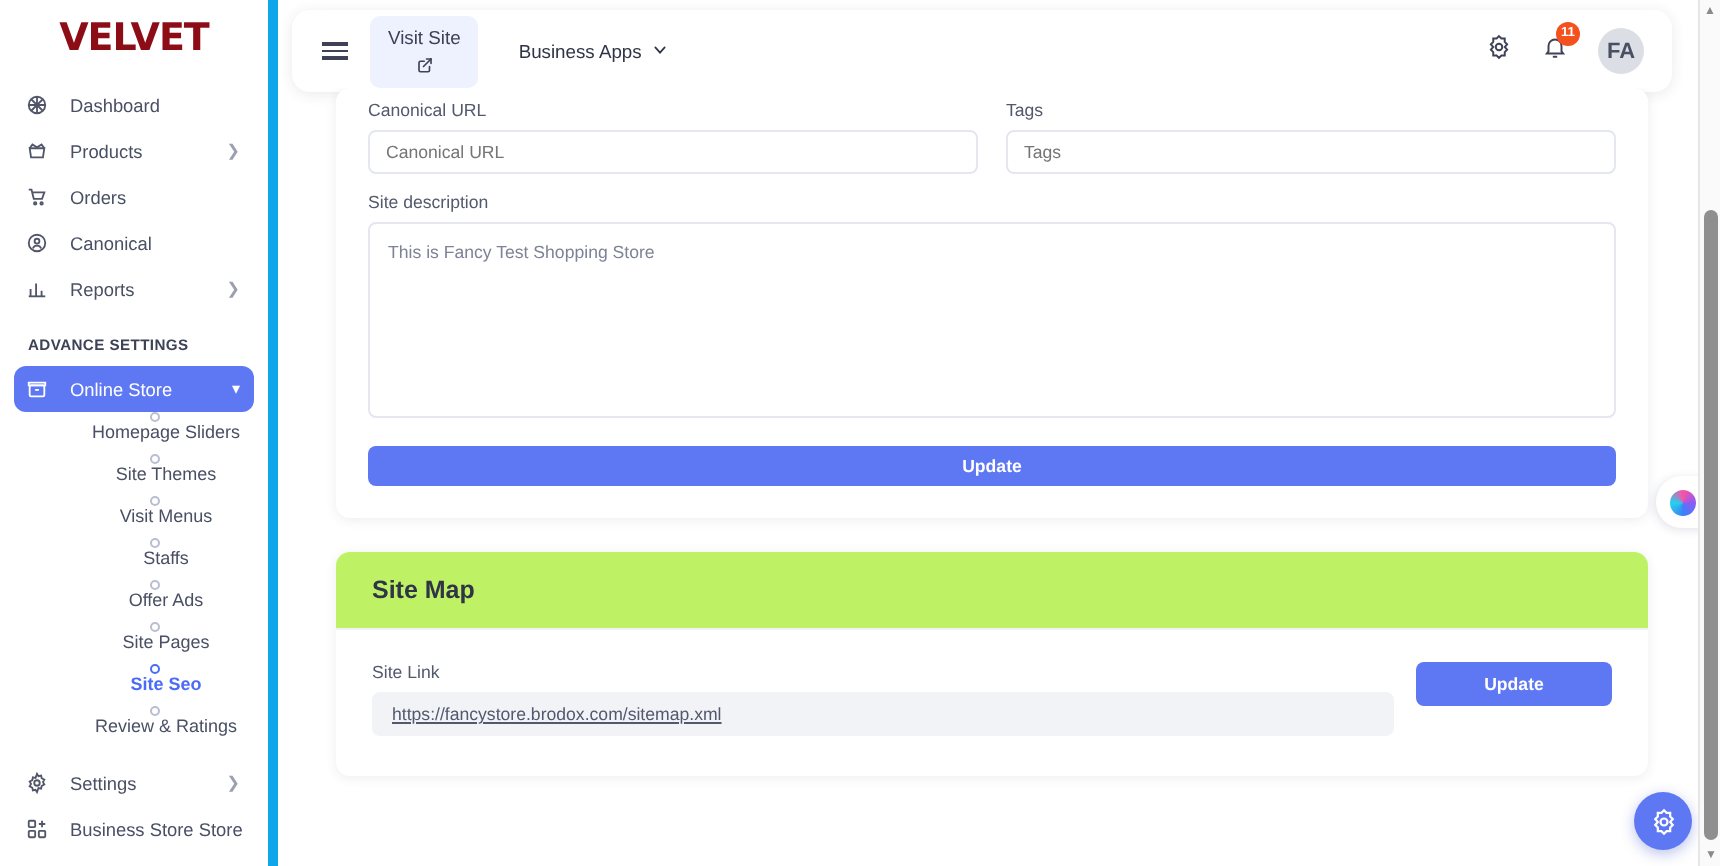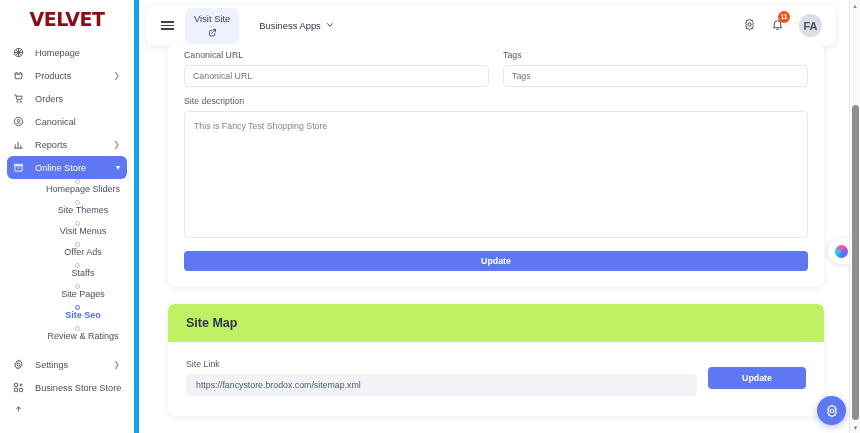--- a/index.html
+++ b/index.html
@@ -114,21 +114,21 @@
   .flabel { font-size:8.8px; color:#53596d; margin-bottom:5px; display:block; }
   .finput {
     width:100%; height:22px;
     border:1px solid #e4e7ef; border-radius:4px;
     background:#fff; font-size:8.8px; color:#9298ab;
     padding: 0 8px;
     font-family:"Liberation Sans", sans-serif;
     outline:none;
   }
   .ftextarea {
-    width:100%; height:127px; resize:none;
+    width:100%; height:98px; resize:none;
     border:1px solid #e4e7ef; border-radius:4px;
     background:#fff; font-size:8.8px; color:#7d8396;
     padding: 8px 9px; line-height:1.4;
     font-family:"Liberation Sans", sans-serif;
     outline:none;
   }
   .mt9 { margin-top: 9px; }
   .btn-update {
     width:100%; height:20px; margin-top:9px;
     background:#5e77f3; color:#ffffff;
@@ -137,27 +137,27 @@
     font-family:"Liberation Sans", sans-serif;
   }
 
   .card-head {
     background:#bef264; border-bottom:1px solid #f0f2f6;
     border-radius:7px 7px 0 0;
     padding: 12px 18px;
   }
   .card-head h2 { font-size:12.5px; font-weight:600; color:#2f3447; }
 
-  .sitelink-row { display:flex; align-items:center; gap:11px; padding: 16px 18px 20px 18px; }
+  .sitelink-row { display:flex; align-items:flex-start; gap:11px; padding: 16px 18px 20px 18px; }
   .sitelink-field { flex:1; }
   .sitelink-input {
     width:100%; height:22px;
     background:#f1f3f7; border:1px solid #f1f3f7; border-radius:4px;
     font-size:8.8px; color:#53596d; padding:0 9px;
-    font-family:"Liberation Sans", sans-serif; outline:none;
+    font-family:"Liberation Sans", sans-serif; outline:none;text-decoration:underline;
   }
   .btn-update-sm {
     width:98px; height:22px;
     background:#5e77f3; color:#fff; border:none; border-radius:4px;
     font-size:8.8px; font-weight:600; cursor:pointer;
     font-family:"Liberation Sans", sans-serif;
   }
 
   
   .theme-tab {
@@ -204,21 +204,21 @@
 
     <div class="nav-list">
 
       <div class="nav-item">
         <span class="ico">
           <svg width="11" height="11" viewBox="0 0 24 24" fill="none" stroke="currentColor" stroke-width="2">
             <circle cx="12" cy="12" r="9"></circle>
               <path d="M12 3v18M3 12h18M6 6l12 12M18 6L6 18"></path>
           </svg>
         </span>
-        <span class="lbl">Homepage</span>
+        <span class="lbl">Dashboard</span>
       </div>
 
       <div class="nav-item">
         <span class="ico">
           <svg width="11" height="11" viewBox="0 0 24 24" fill="none" stroke="currentColor" stroke-width="2">
             <path d="M4 9h16l-1.5 10h-13L4 9z"></path>
               <path d="M4 9l3-4 5 3 5-3 3 4"></path>
           </svg>
         </span>
         <span class="lbl">Products</span>
@@ -252,20 +252,21 @@
           <svg width="11" height="11" viewBox="0 0 24 24" fill="none" stroke="currentColor" stroke-width="2">
             <path d="M5 20V12M11 20V6M17 20v-6"></path>
               <path d="M3 20h18"></path>
           </svg>
         </span>
         <span class="lbl">Reports</span>
         <span class="chev">❯</span>
       </div>
     </div>
 
+    <div class="section-title">ADVANCE SETTINGS</div>
 
     <div class="nav-item active">
       <span class="ico">
         <svg width="11" height="11" viewBox="0 0 24 24" fill="none" stroke="currentColor" stroke-width="2">
           <rect x="4" y="8" width="16" height="12" rx="1.5"></rect>
             <path d="M3 5h18v3H3z"></path>
             <path d="M10 13h4"></path>
         </svg>
       </span>
       <span class="lbl">Online Store</span>
@@ -280,25 +281,25 @@
       <div class="sub-item">
         <span class="dot"></span>
         <span class="lbl">Site Themes</span>
       </div>
       <div class="sub-item">
         <span class="dot"></span>
         <span class="lbl">Visit Menus</span>
       </div>
       <div class="sub-item">
         <span class="dot"></span>
+        <span class="lbl">Staffs</span>
+      </div>
+      <div class="sub-item">
+        <span class="dot"></span>
         <span class="lbl">Offer Ads</span>
-      </div>
-      <div class="sub-item">
-        <span class="dot"></span>
-        <span class="lbl">Staffs</span>
       </div>
       <div class="sub-item">
         <span class="dot"></span>
         <span class="lbl">Site Pages</span>
       </div>
       <div class="sub-item active">
         <span class="dot"></span>
         <span class="lbl">Site Seo</span>
       </div>
       <div class="sub-item">

